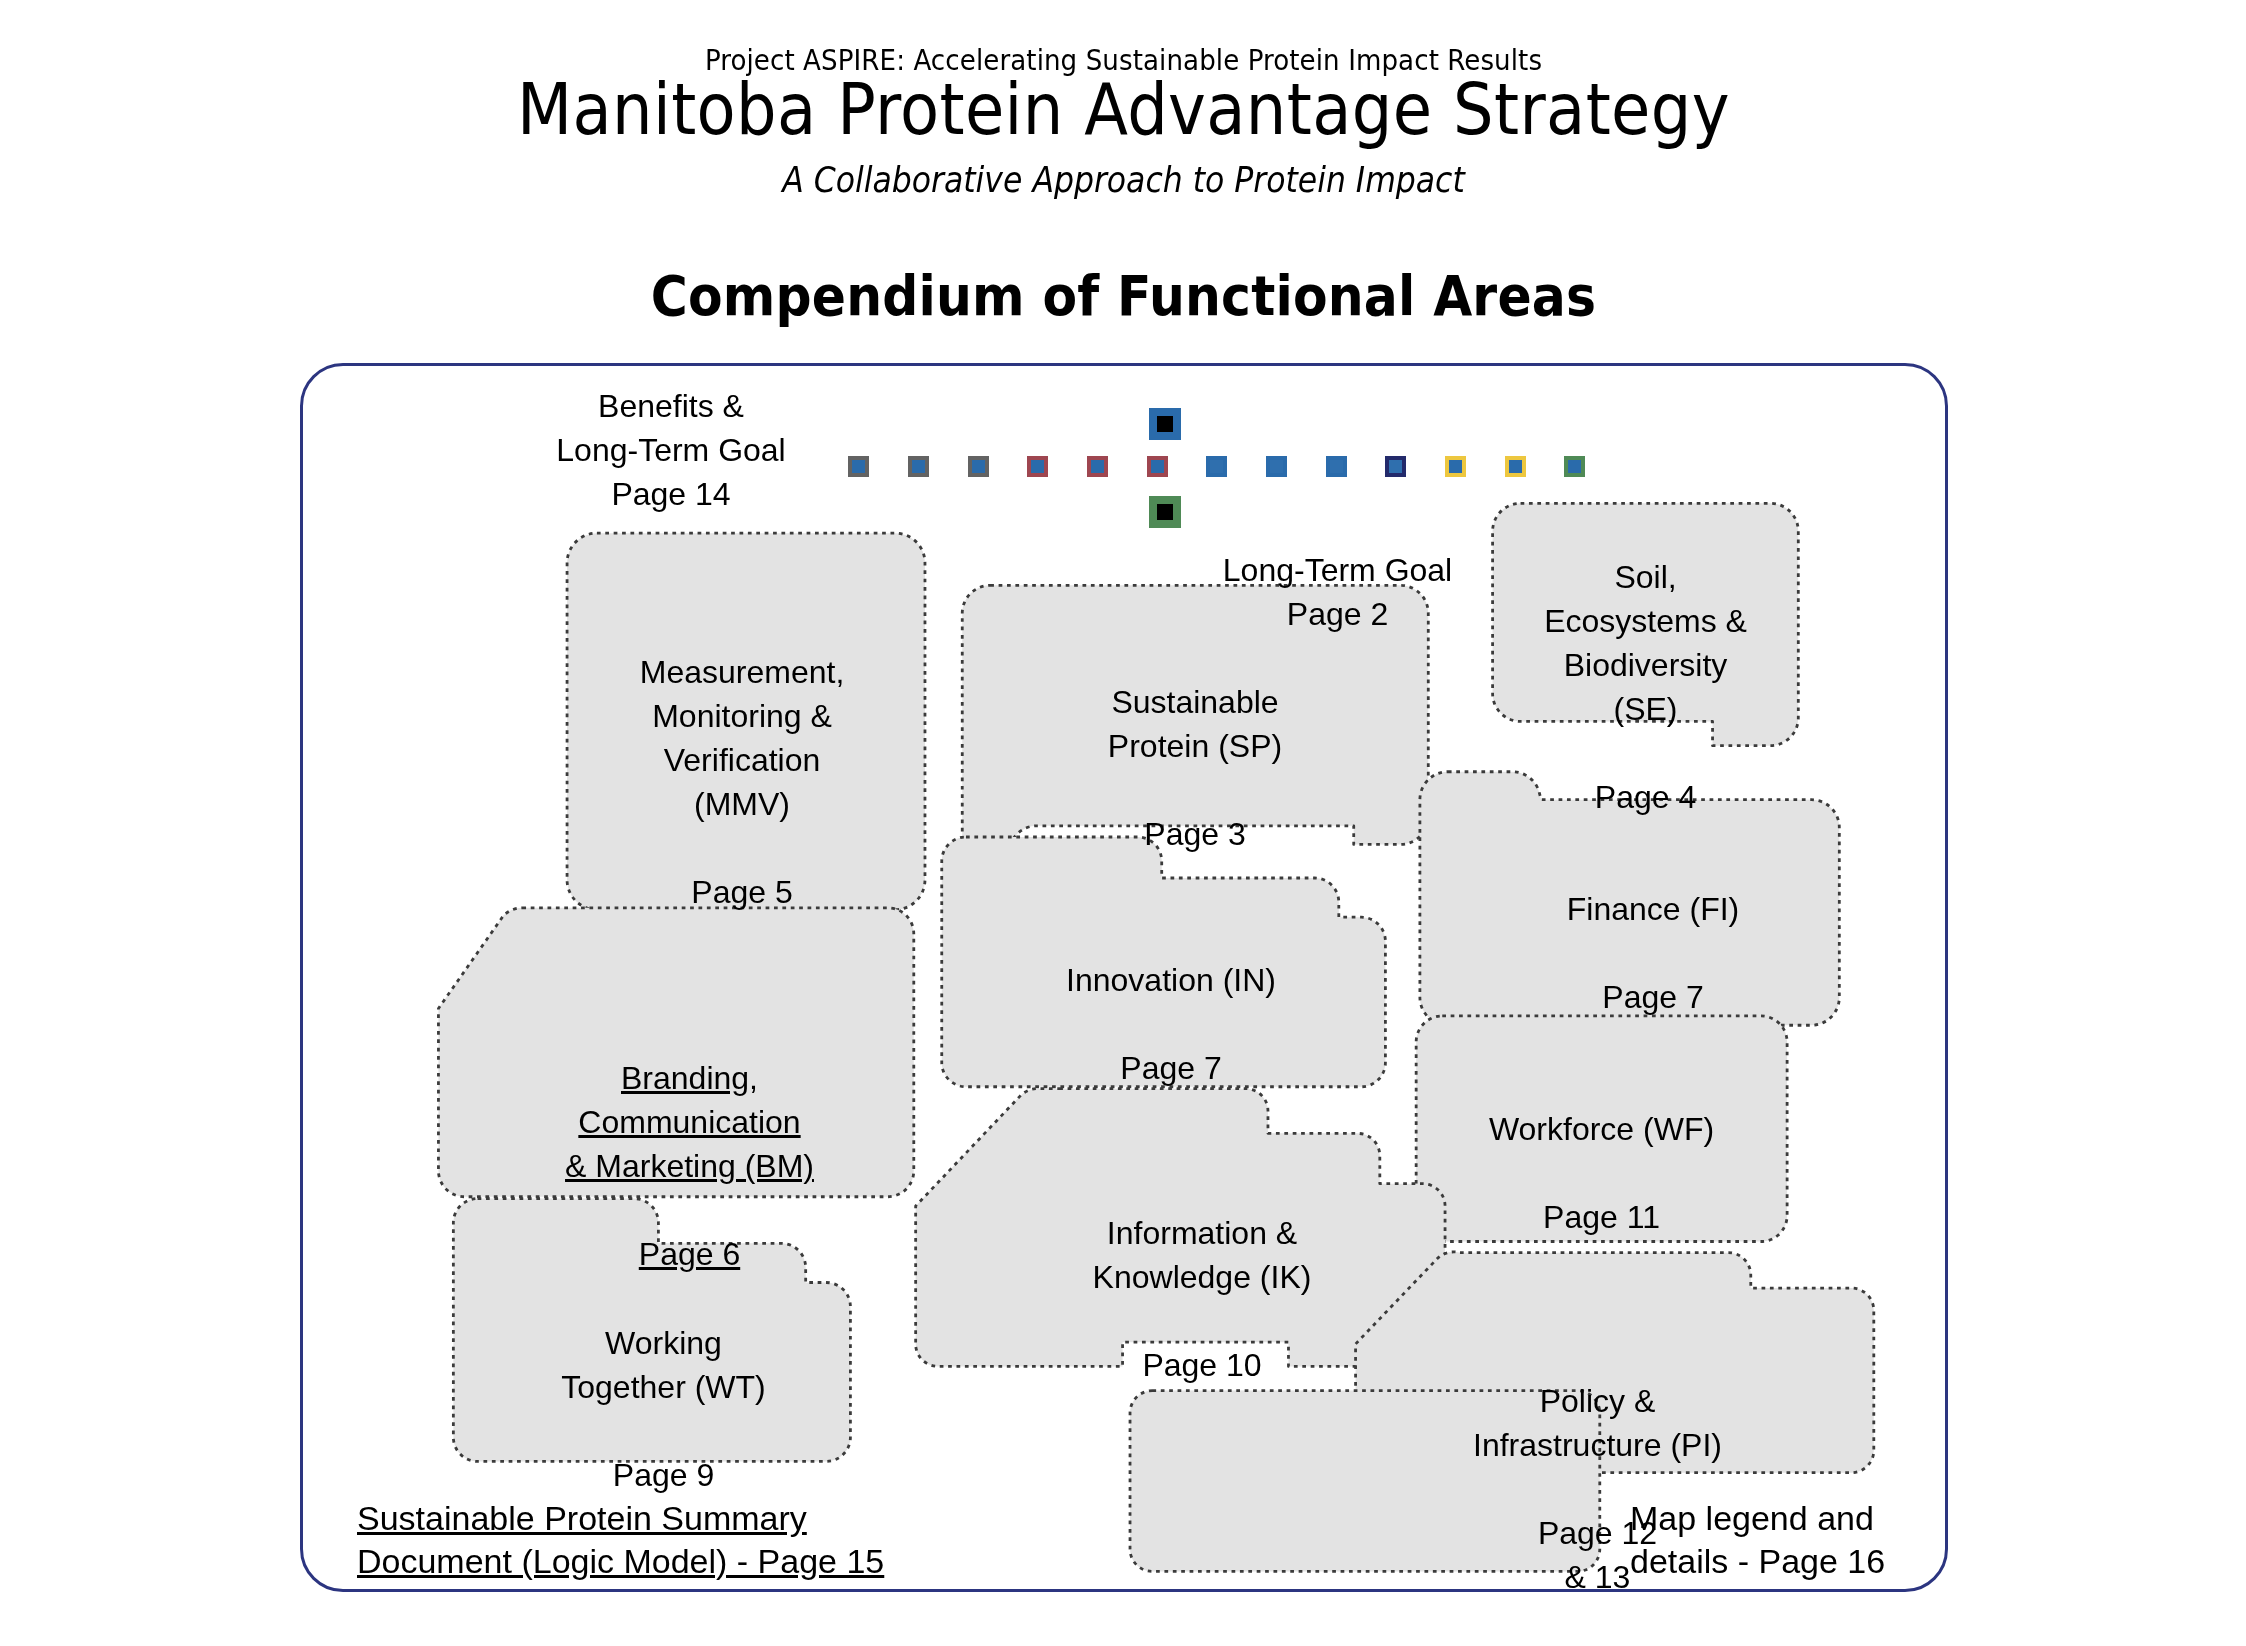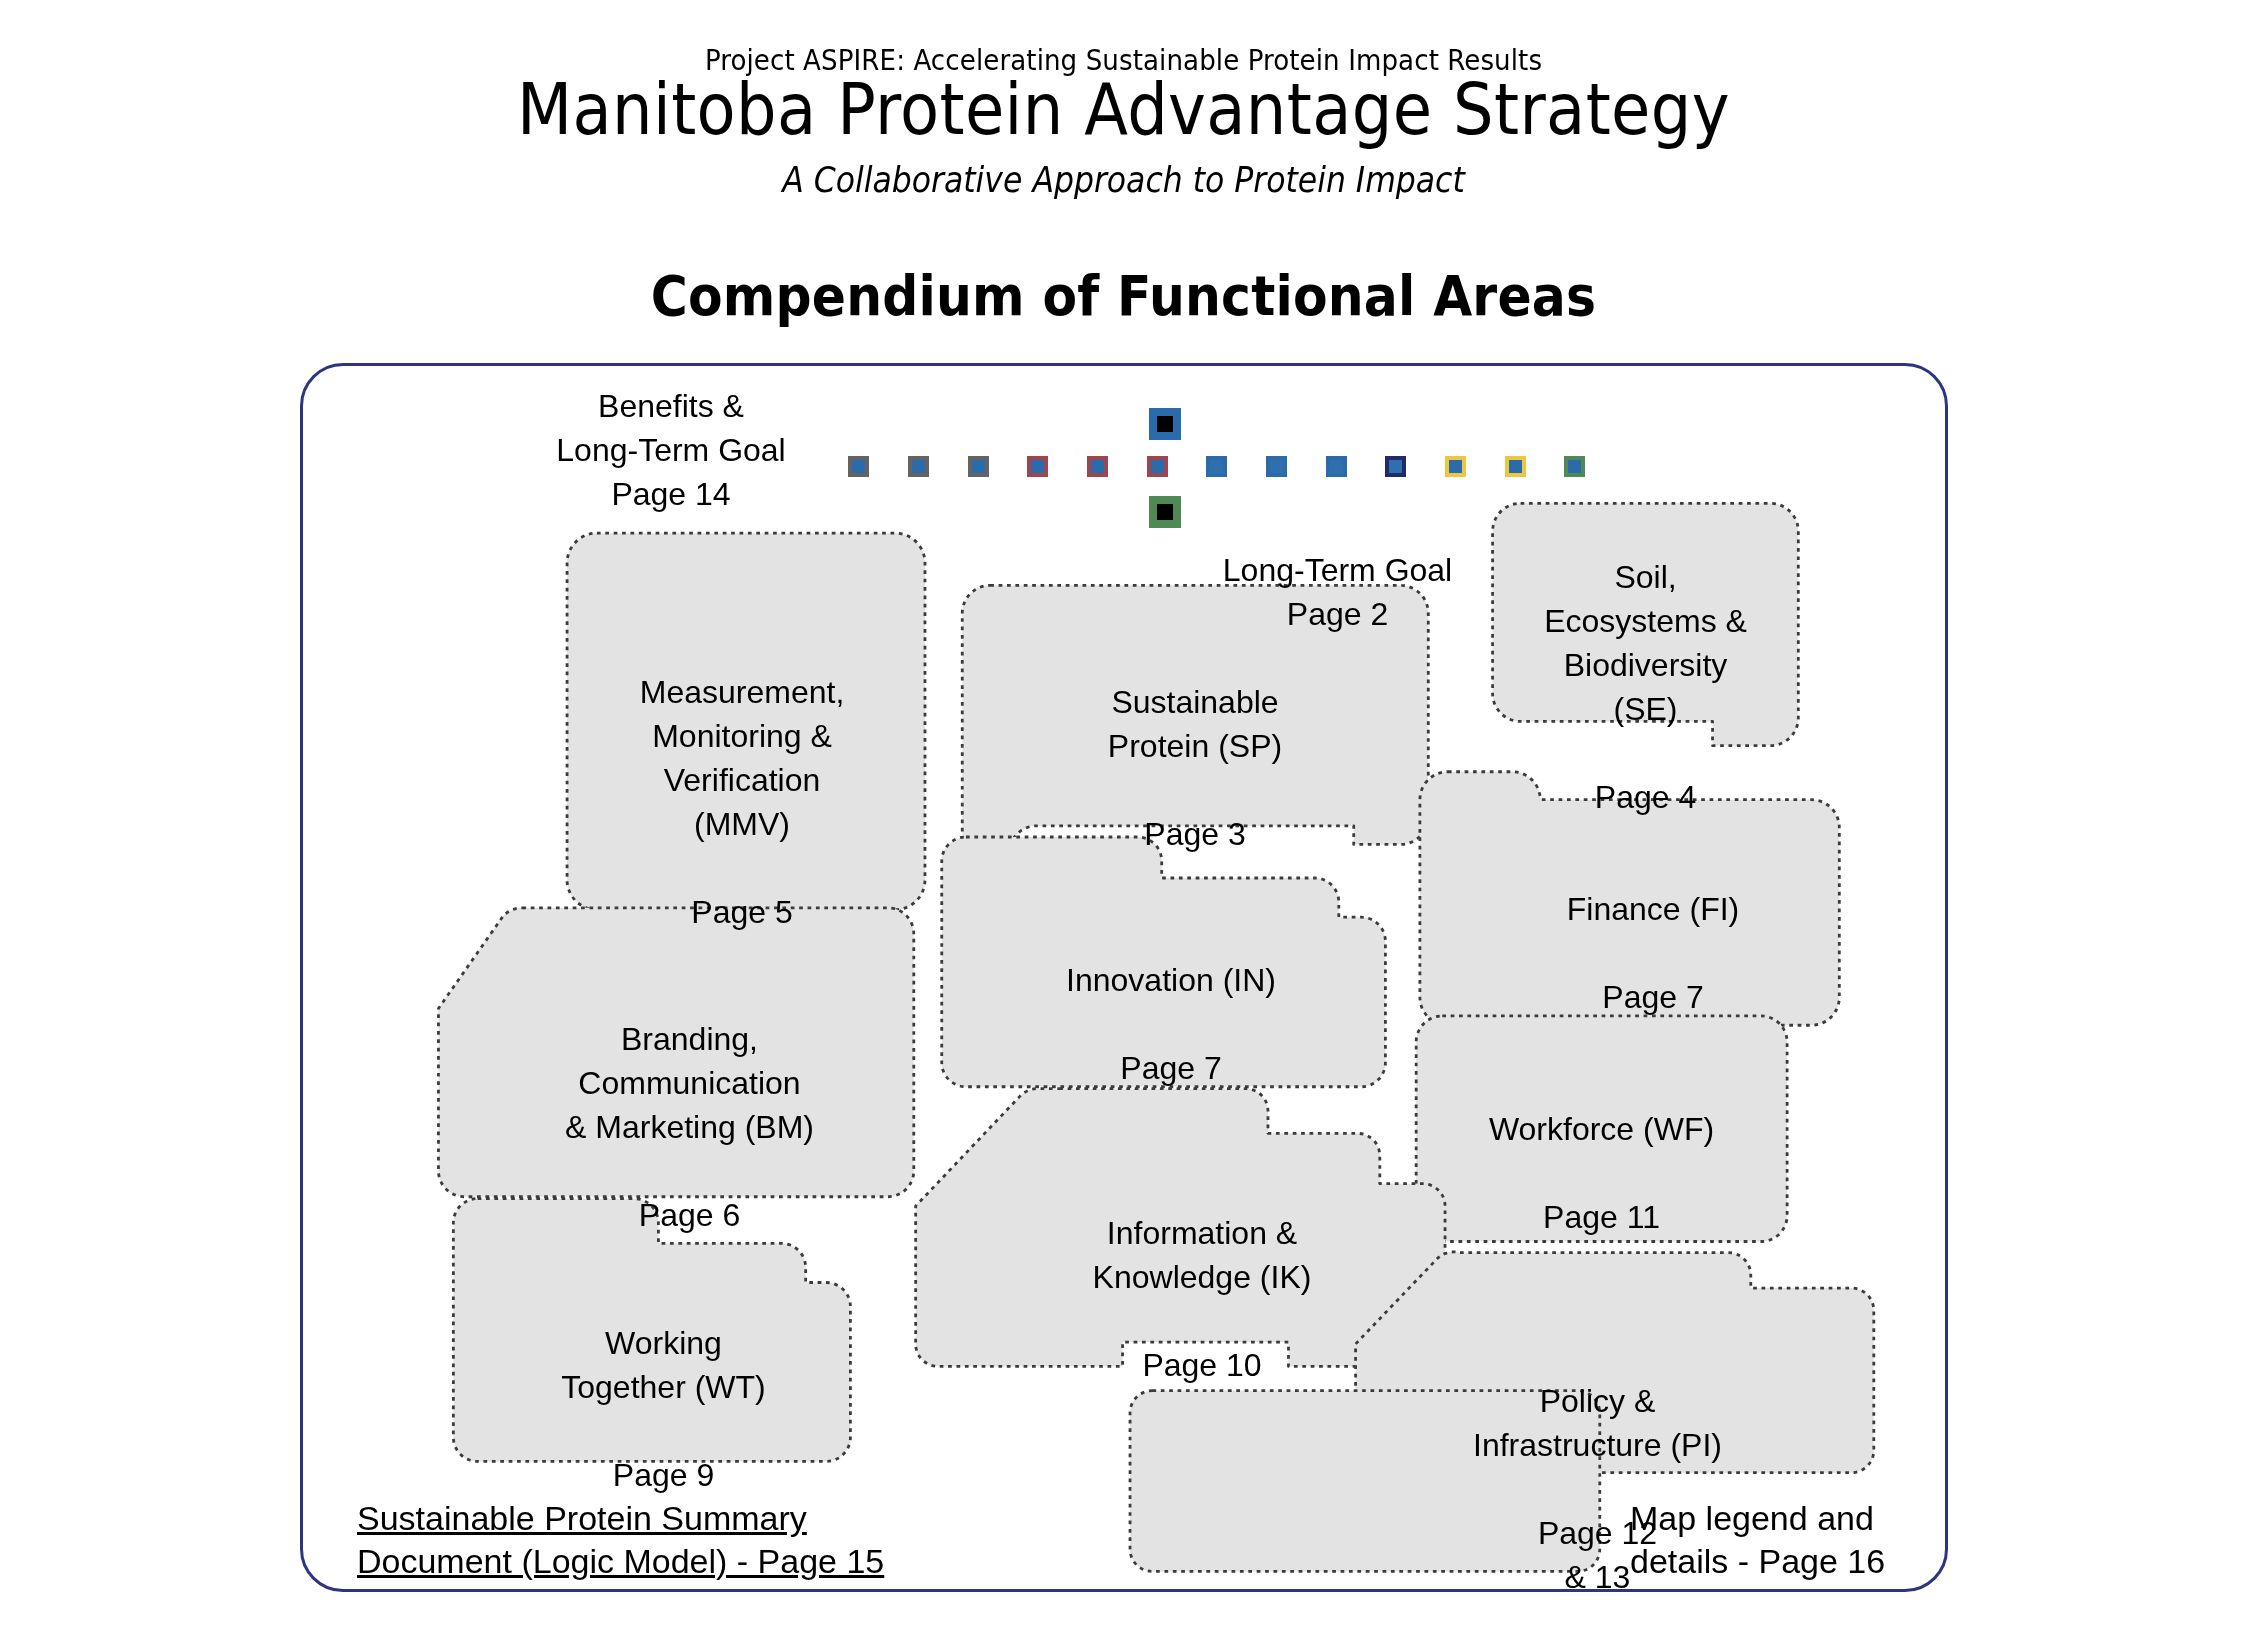--- a/index.html
+++ b/index.html
@@ -88,21 +88,21 @@
 
     <path d="M 1566 1344 h 288 a 24 24 0 0 1 24 24 v 14 h 108 a 24 24 0 0 1 24 24
              v 150 a 24 24 0 0 1 -24 24 h -508 a 24 24 0 0 1 -24 -24
              v -114 l 88 -92 a 26 26 0 0 1 24 -6 z"></path>
 
     <path d="M 1236 1492 h 456 a 24 24 0 0 1 24 24 v 146 a 24 24 0 0 1 -24 24
              h -456 a 24 24 0 0 1 -24 -24 v -146 a 24 24 0 0 1 24 -24 z"></path>
   </g>
 </svg>
 
-<div class="maplabel" style="left:567px;top:626px;width:350px;">
+<div class="maplabel" style="left:567px;top:606px;width:350px;">
   <span>Measurement,
 Monitoring &amp;
 Verification
 (MMV)</span>
   <br><span>Page 5</span>
 </div>
 
 <div class="maplabel" style="left:990px;top:636px;width:410px;">
   <span>Sustainable
 Protein (SP)</span>
@@ -120,21 +120,21 @@
 <div class="maplabel" style="left:1457px;top:843px;width:392px;">
   <span>Finance (FI)</span>
   <br><span>Page 7</span>
 </div>
 
 <div class="maplabel" style="left:966px;top:914px;width:410px;">
   <span>Innovation (IN)</span>
   <br><span>Page 7</span>
 </div>
 
-<div class="maplabel" style="left:466px;top:973px;width:447px;">
+<div class="maplabel" style="left:466px;top:1012px;width:447px;text-decoration:underline;">
   <span>Branding,
 Communication
 &amp; Marketing (BM)</span>
   <br><span>Page 6</span>
 </div>
 
 <div class="maplabel" style="left:1442px;top:1063px;width:319px;">
   <span>Workforce (WF)</span>
   <br><span>Page 11</span>
 </div>

